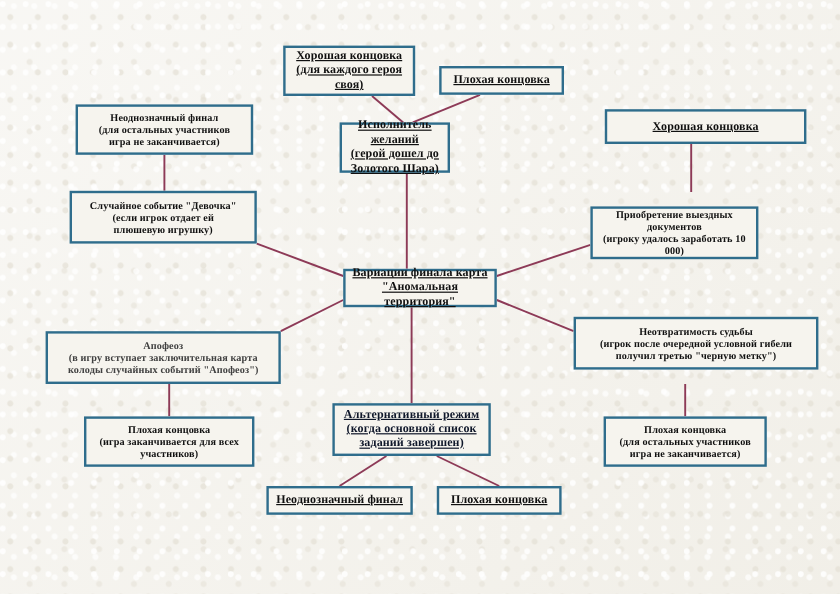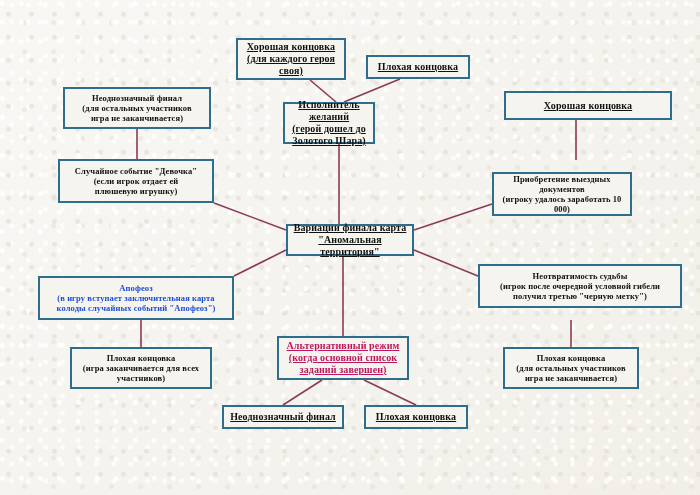--- a/index.html
+++ b/index.html
@@ -107,31 +107,31 @@
       </div>
       <div class="node" style="left: 492px; top: 160px; width: 140px; height: 44px; border-color: rgb(47, 109, 140); background: rgb(246, 244, 238); color: rgb(16, 16, 16); margin-top: 12px;">
         <span class="label fs85">Приобретение выездных
 документов
 (игроку удалось заработать 10 000)</span>
       </div>
       <div class="node" style="left: 286px; top: 224px; width: 128px; height: 32px; border-color: rgb(47, 109, 140); background: rgb(246, 244, 238); color: rgb(16, 16, 16);">
         <span class="label fs9">Вариации финала карта
 "Аномальная территория"</span>
       </div>
-      <div class="node" style="left: 38px; top: 276px; width: 196px; height: 44px; border-color: rgb(47, 109, 140); background: rgb(246, 244, 238); color: #1d4ed8;">
+      <div class="node" style="left: 38px; top: 276px; width: 196px; height: 44px; border-color: rgb(47, 109, 140); background: rgb(246, 244, 238); color: #404040;">
         <span class="label fs85">Апофеоз
 (в игру вступает заключительная карта
 колоды случайных событий "Апофеоз")</span>
       </div>
       <div class="node" style="left: 478px; top: 264px; width: 204px; height: 44px; border-color: rgb(47, 109, 140); background: rgb(246, 244, 238); color: rgb(16, 16, 16); text-align: center;">
         <span class="label fs85">Неотвратимость судьбы
 (игрок после очередной условной гибели
 получил третью "черную метку")</span>
       </div>
-      <div class="node" style="left: 277px; top: 336px; width: 132px; height: 44px; border-color: rgb(47, 109, 140); background: rgb(246, 244, 238); color: #be185d;">
+      <div class="node" style="left: 277px; top: 336px; width: 132px; height: 44px; border-color: rgb(47, 109, 140); background: rgb(246, 244, 238); color: #0f172a;">
         <span class="label fs9">Альтернативный режим
 (когда основной список
 заданий завершен)</span>
       </div>
       <div class="node" style="left: 70px; top: 347px; width: 142px; height: 42px; border-color: rgb(47, 109, 140); background: rgb(246, 244, 238); color: rgb(16, 16, 16);">
         <span class="label fs85">Плохая концовка
 (игра заканчивается для всех
 участников)</span>
       </div>
       <div class="node" style="left: 503px; top: 347px; width: 136px; height: 42px; border-color: rgb(47, 109, 140); background: rgb(246, 244, 238); color: rgb(16, 16, 16);">

